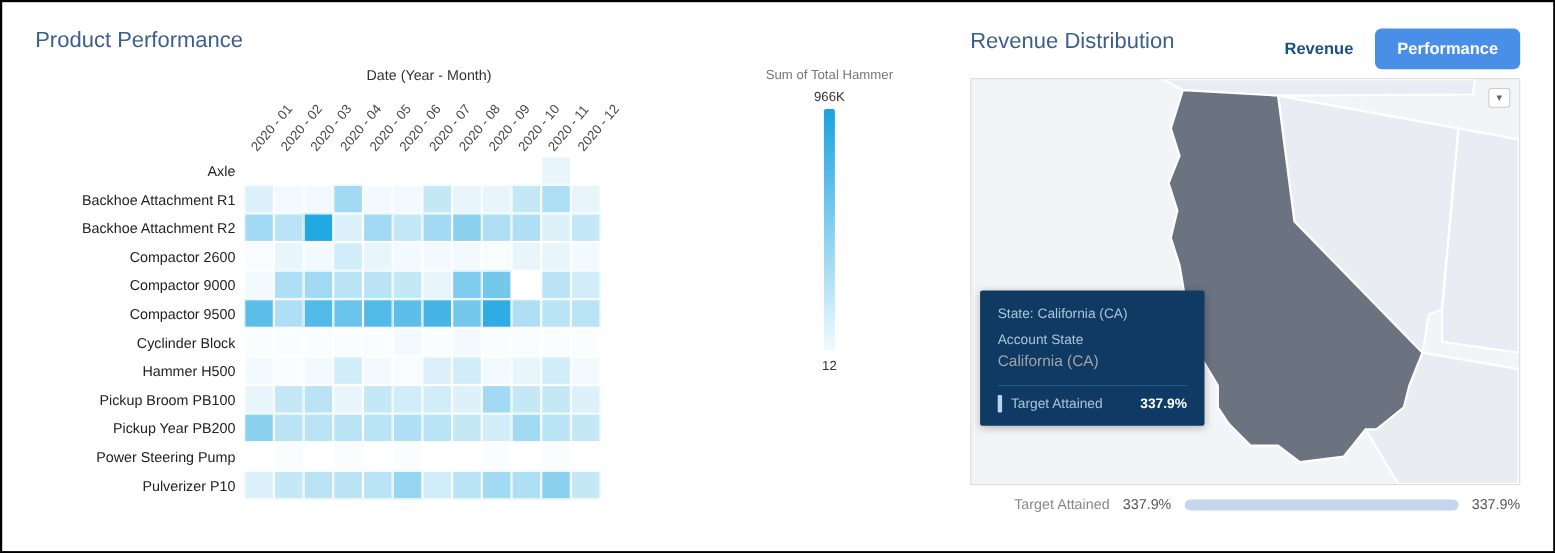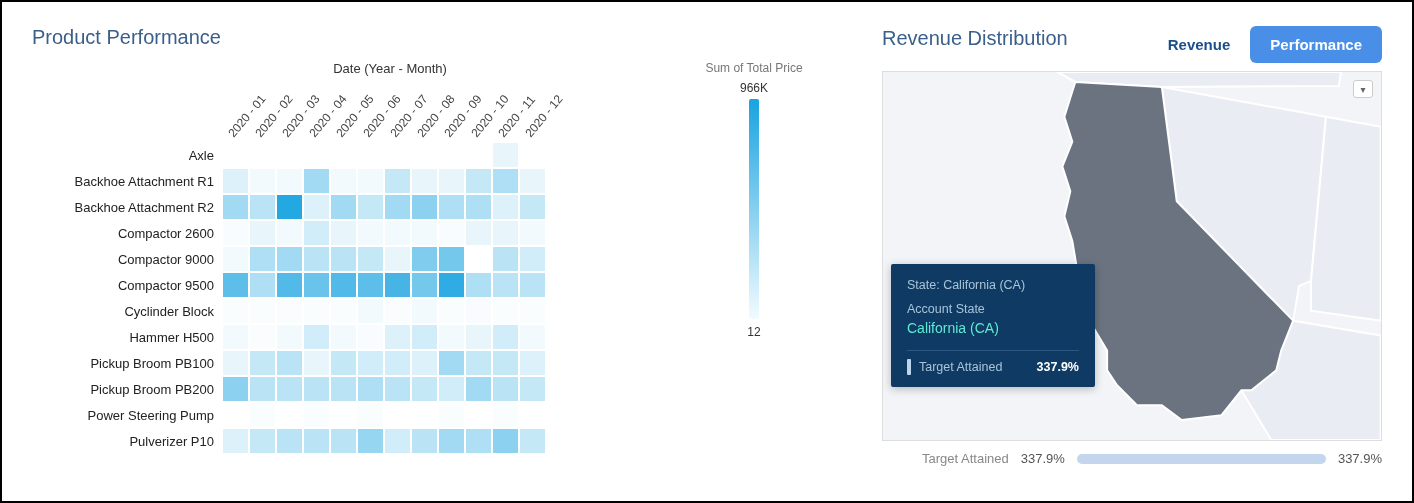--- a/index.html
+++ b/index.html
@@ -160,21 +160,21 @@
       width: 204px;
       background: #0e3a63;
       color: #e5eef5;
       padding: 14px 16px 12px;
       font-size: 13px;
       border-radius: 2px;
       box-shadow: 0 2px 8px rgba(0,0,0,0.25);
     }
     .tooltip .line1 { color:#a9c4d8; margin-bottom:10px; font-size:12.5px;}
     .tooltip .line2 { color:#a9c4d8; font-size:12.5px; margin-bottom:4px;}
-    .tooltip .line3 { color:#5eead4; font-size:14px; margin-bottom:14px;}
+    .tooltip .line3 { color:#a3a3a3; font-size:14px; margin-bottom:14px;}
     .tooltip hr { border:none; border-top:1px solid #2b5a84; margin:8px 0;}
     .tooltip .metric { display:flex; align-items:center; gap:8px; font-size:12.5px;}
     .tooltip .metric .bar { width:4px; height:16px; background:#bcd4ec; border-radius:1px;}
     .tooltip .metric .label { color:#a9c4d8; }
     .tooltip .metric .value { color:#fff; font-weight:600; margin-left:auto;}
 
     
     .bottom-bar {
       display:flex;
       align-items:center;
@@ -348,21 +348,21 @@
               <div class="cell" style="background: rgb(197, 232, 247);"></div>
               <div class="cell" style="background: rgb(209, 237, 249);"></div>
               <div class="cell" style="background: rgb(209, 237, 249);"></div>
               <div class="cell" style="background: rgb(220, 241, 250);"></div>
               <div class="cell" style="background: rgb(163, 218, 243);"></div>
               <div class="cell" style="background: rgb(197, 232, 247);"></div>
               <div class="cell" style="background: rgb(197, 232, 247);"></div>
               <div class="cell" style="background: rgb(220, 241, 250);"></div>
             </div>
             <div class="heatmap-row">
-              <div class="row-label">Pickup Broom PB200</div>
+              <div class="row-label">Pickup Year PB200</div>
               <div class="cell" style="background: rgb(140, 209, 240);"></div>
               <div class="cell" style="background: rgb(186, 227, 246);"></div>
               <div class="cell" style="background: rgb(186, 227, 246);"></div>
               <div class="cell" style="background: rgb(186, 227, 246);"></div>
               <div class="cell" style="background: rgb(186, 227, 246);"></div>
               <div class="cell" style="background: rgb(174, 223, 244);"></div>
               <div class="cell" style="background: rgb(186, 227, 246);"></div>
               <div class="cell" style="background: rgb(197, 232, 247);"></div>
               <div class="cell" style="background: rgb(209, 237, 249);"></div>
               <div class="cell" style="background: rgb(163, 218, 243);"></div>
@@ -396,21 +396,21 @@
               <div class="cell" style="background: rgb(186, 227, 246);"></div>
               <div class="cell" style="background: rgb(163, 218, 243);"></div>
               <div class="cell" style="background: rgb(174, 223, 244);"></div>
               <div class="cell" style="background: rgb(140, 209, 240);"></div>
               <div class="cell" style="background: rgb(197, 232, 247);"></div>
             </div>
           </div>
       </div>
 
       <div class="legend">
-        <div class="legend-title">Sum of Total Price</div>
+        <div class="legend-title">Sum of Total Hammer</div>
         <div class="legend-max">966K</div>
         <div class="legend-bar"></div>
         <div class="legend-min">12</div>
       </div>
     </div>
   </div>
 
   <div class="right-panel">
     <div class="right-header">
       <div class="panel-title">Revenue Distribution</div>

